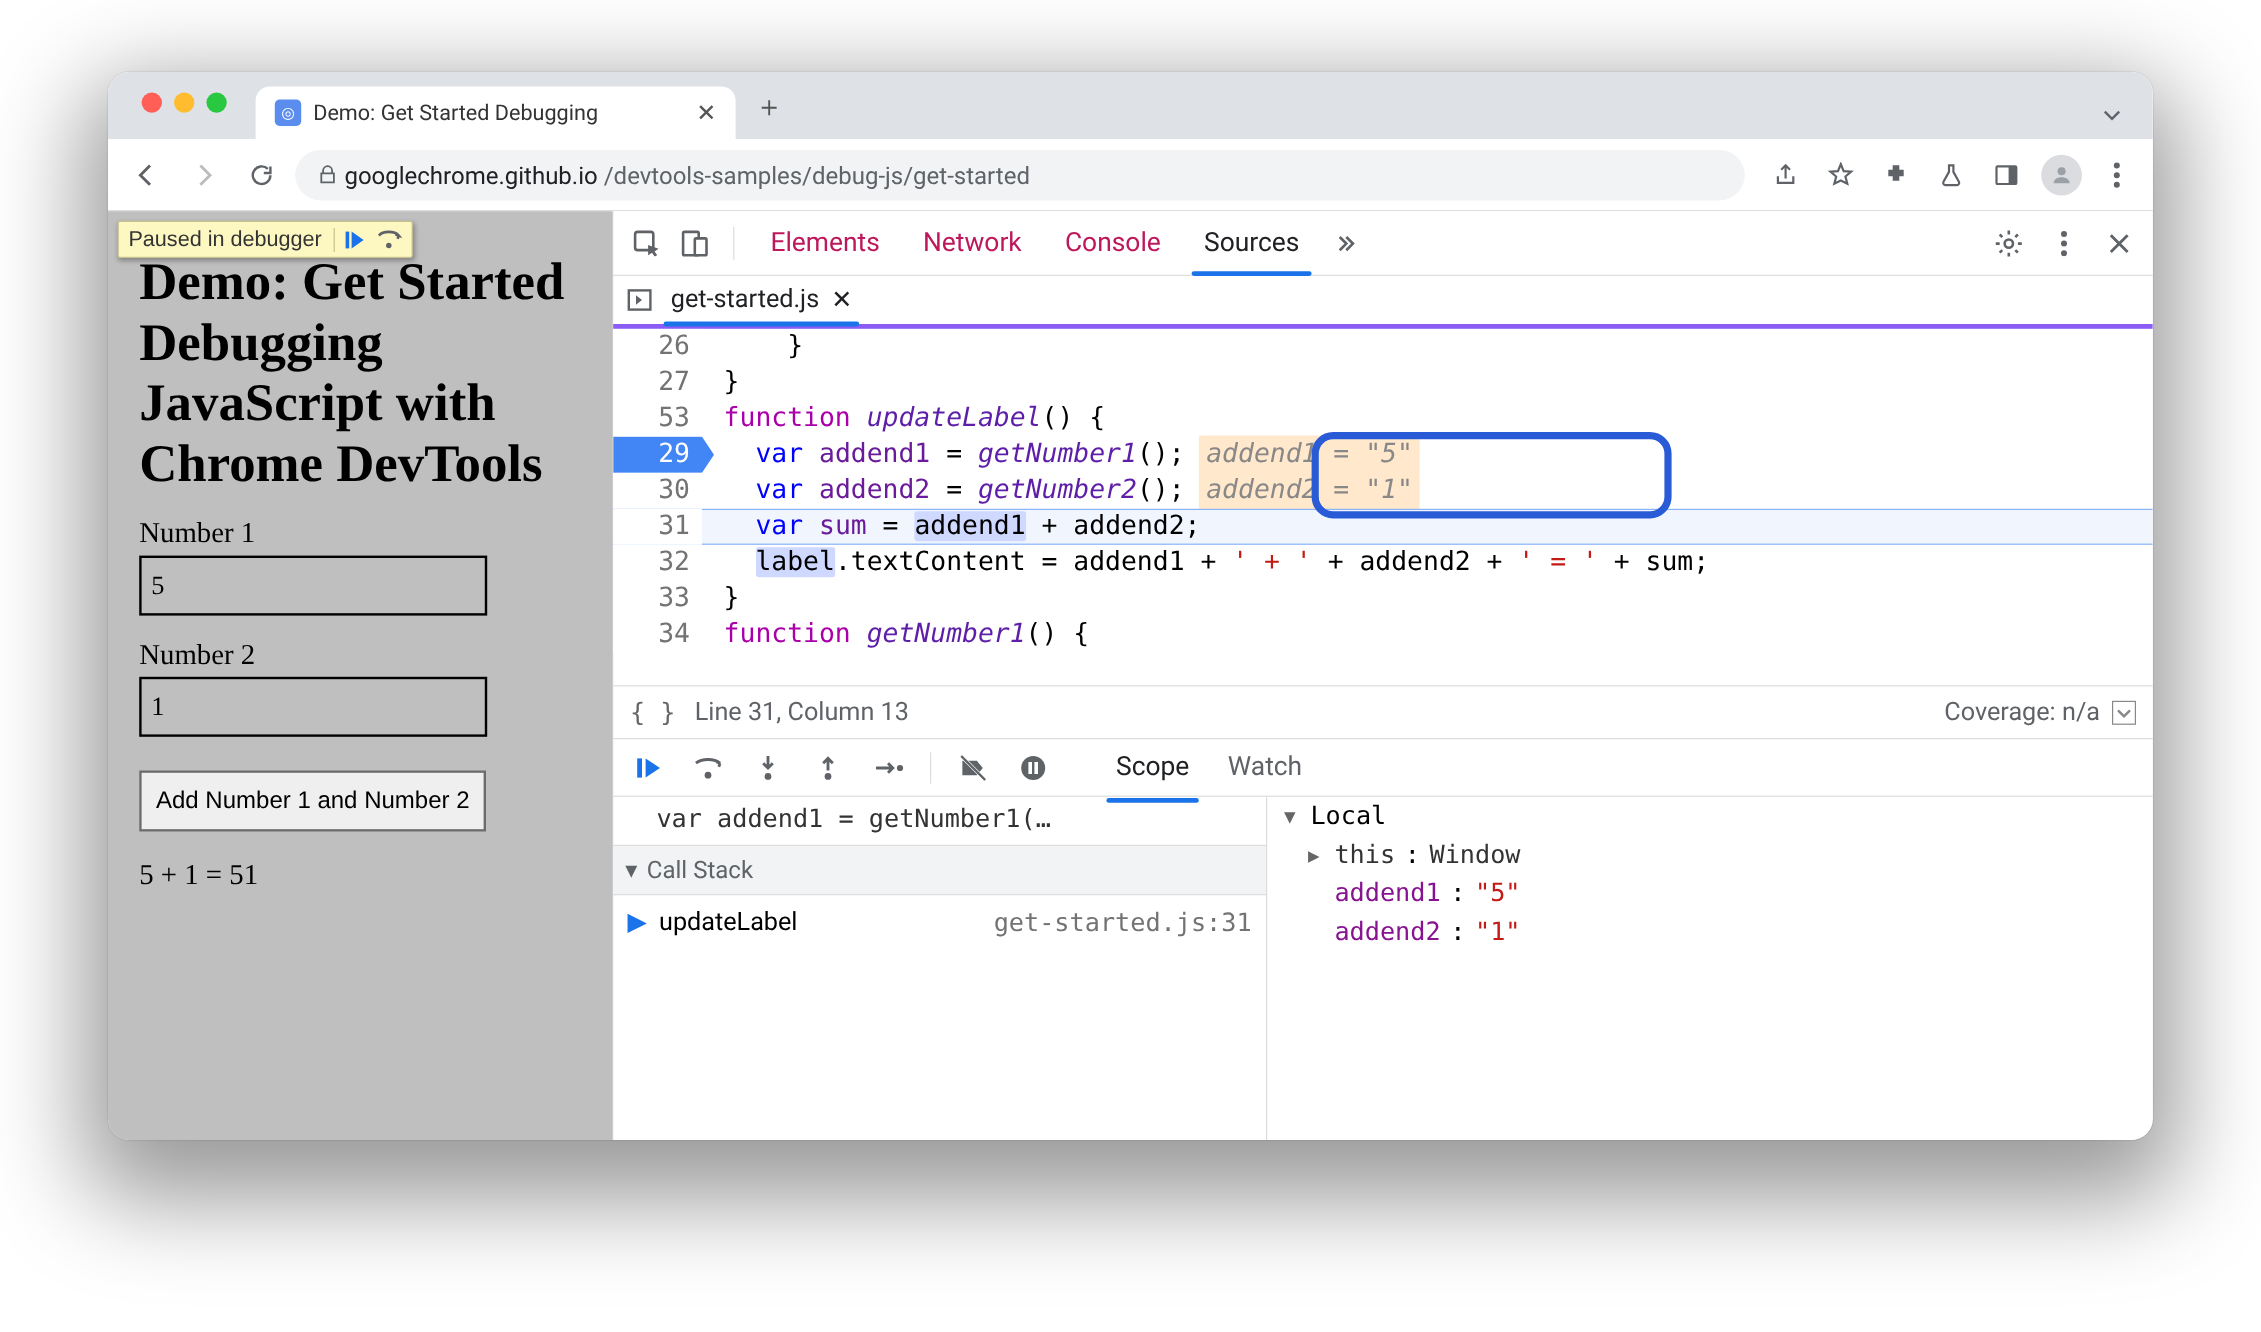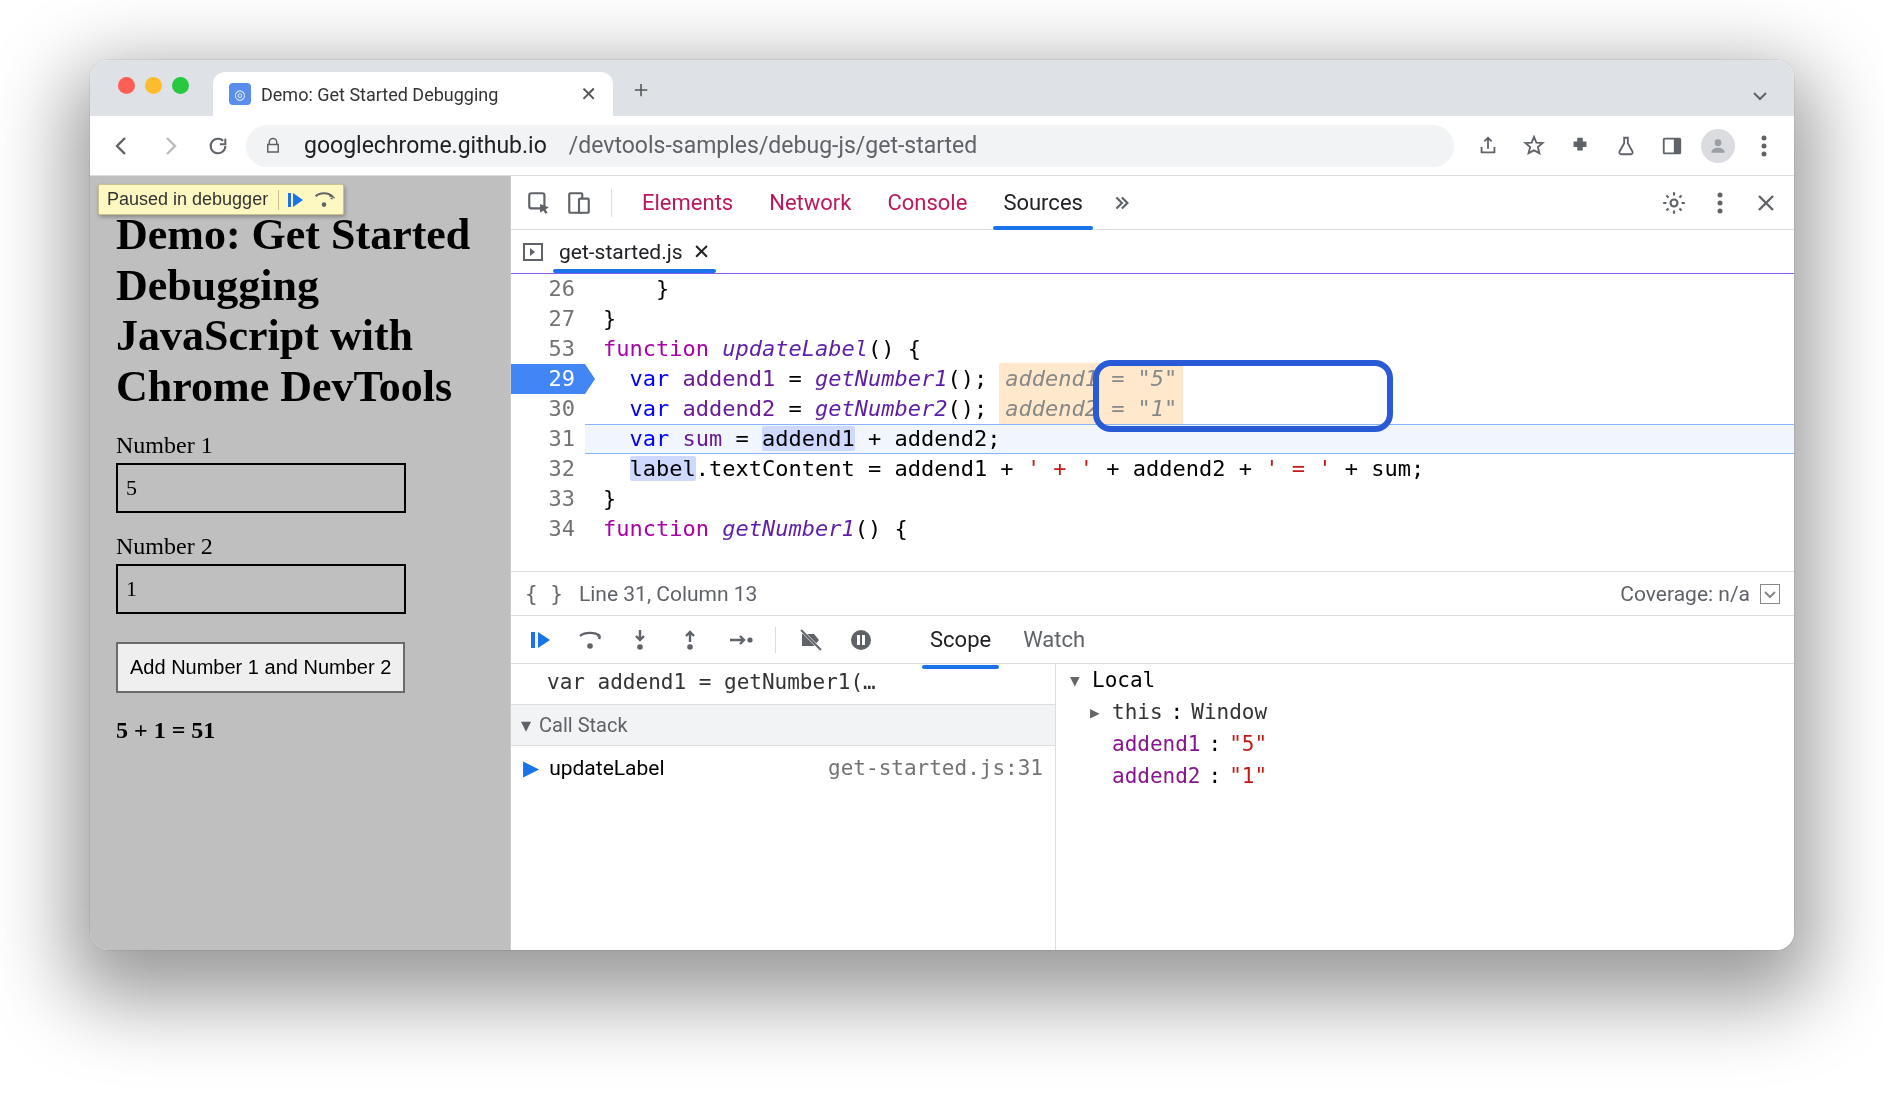--- a/index.html
+++ b/index.html
@@ -72,23 +72,23 @@
   color: #646464; border-radius: 50%; font-size: 22px;
 }
 .nav-btn.disabled { color: #b0b0b0; }
 .url-field {
   flex: 1;
   display: flex; align-items: center;
   background: #f1f3f4;
   border-radius: 999px;
   height: 42px;
   padding: 0 18px;
-  font-size: 23px;
+  font-size: 20px;
   color: #5f6368;
-  gap: 22px;
+  gap: 5px;
 }
 .url-field .lock { color: #5f6368; }
 .url-field .domain { color: #202124; }
 .toolbar-icons { display: flex; gap: 10px; margin-left: 8px; }
 .tb-icon { width: 36px; height: 36px; display: flex; align-items: center; justify-content: center; color: #5f6368; border-radius: 50%; }
 .avatar { width: 34px; height: 34px; border-radius: 50%; background: #dadce0; display: flex; align-items: center; justify-content: center; }
 
 
 .main-split { flex: 1; display: flex; min-height: 0; }
 
@@ -134,21 +134,21 @@
   font-family: "Times New Roman", serif;
 }
 .page button {
   margin-top: 28px;
   background: #efefef;
   border: 2px solid #6b6b6b;
   font-size: 20px;
   padding: 12px 12px;
   font-family: -apple-system, sans-serif;
 }
-.page .result { font-size: 24px; margin-top: 24px; font-weight: bold; }
+.page .result { font-size: 24px; margin-top: 24px; }
 
 
 .devtools {
   flex: 1;
   display: flex;
   flex-direction: column;
   background: #fff;
   border-left: 1px solid #ccc;
   min-width: 0;
 }
@@ -168,21 +168,21 @@
 .dt-tabs .tab-btn.active { color: #202124; position: relative; }
 .dt-tabs .tab-btn.active::after {
   content: ""; position: absolute; left: 6px; right: 6px; bottom: -1px;
   height: 4px; background: #1a73e8; border-radius: 2px;
 }
 .dt-tabs .ico { color: #5f6368; display: flex; align-items: center; justify-content: center; width: 36px; height: 36px; }
 .dt-tabs .right { margin-left: auto; display: flex; gap: 10px; }
 
 .file-tabs {
   display: flex; align-items: center;
-  height: 44px; border-bottom: 1px solid #8b5cf6;
+  height: 44px; border-bottom: 4px solid #8b5cf6;
   padding: 0 10px; gap: 8px;
 }
 .file-tabs .file {
   display: flex; align-items: center; gap: 10px;
   font-size: 21px; color: #202124;
   padding: 8px 6px; position: relative;
 }
 .file-tabs .file::after {
   content: ""; position: absolute; left: 0; right: 0; bottom: -1px;
   height: 4px; background: #1a73e8; border-radius: 2px;

